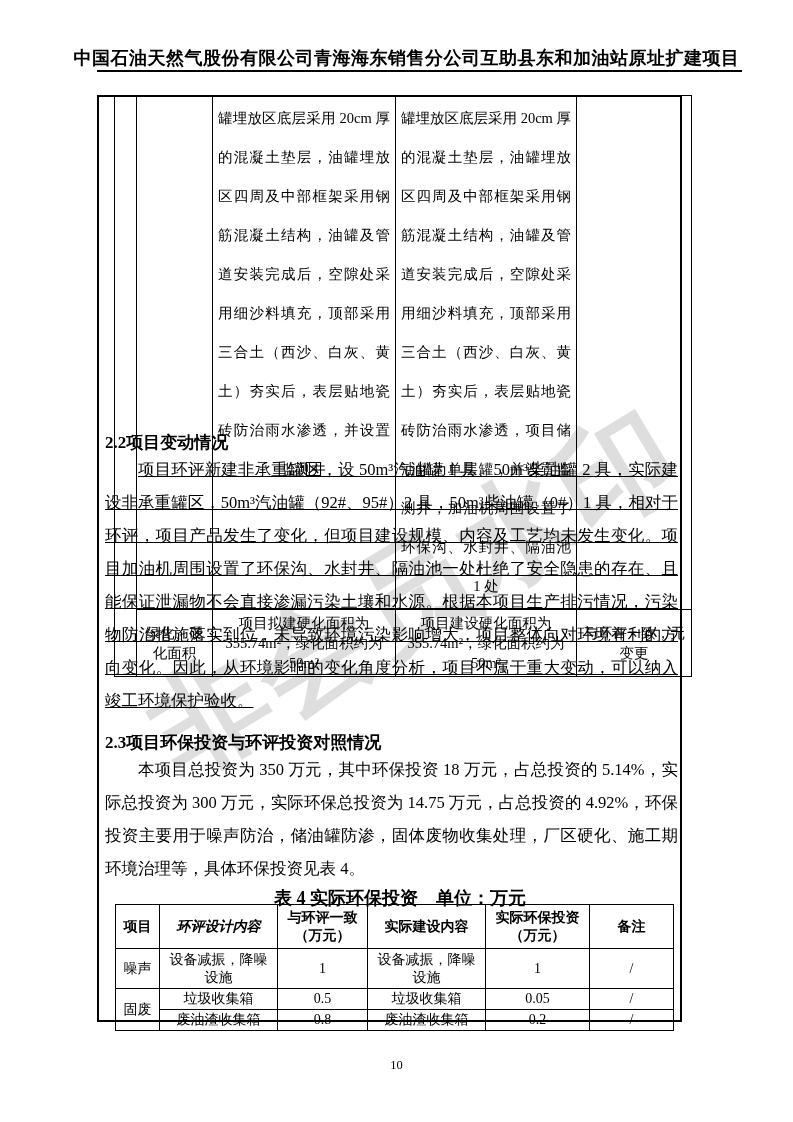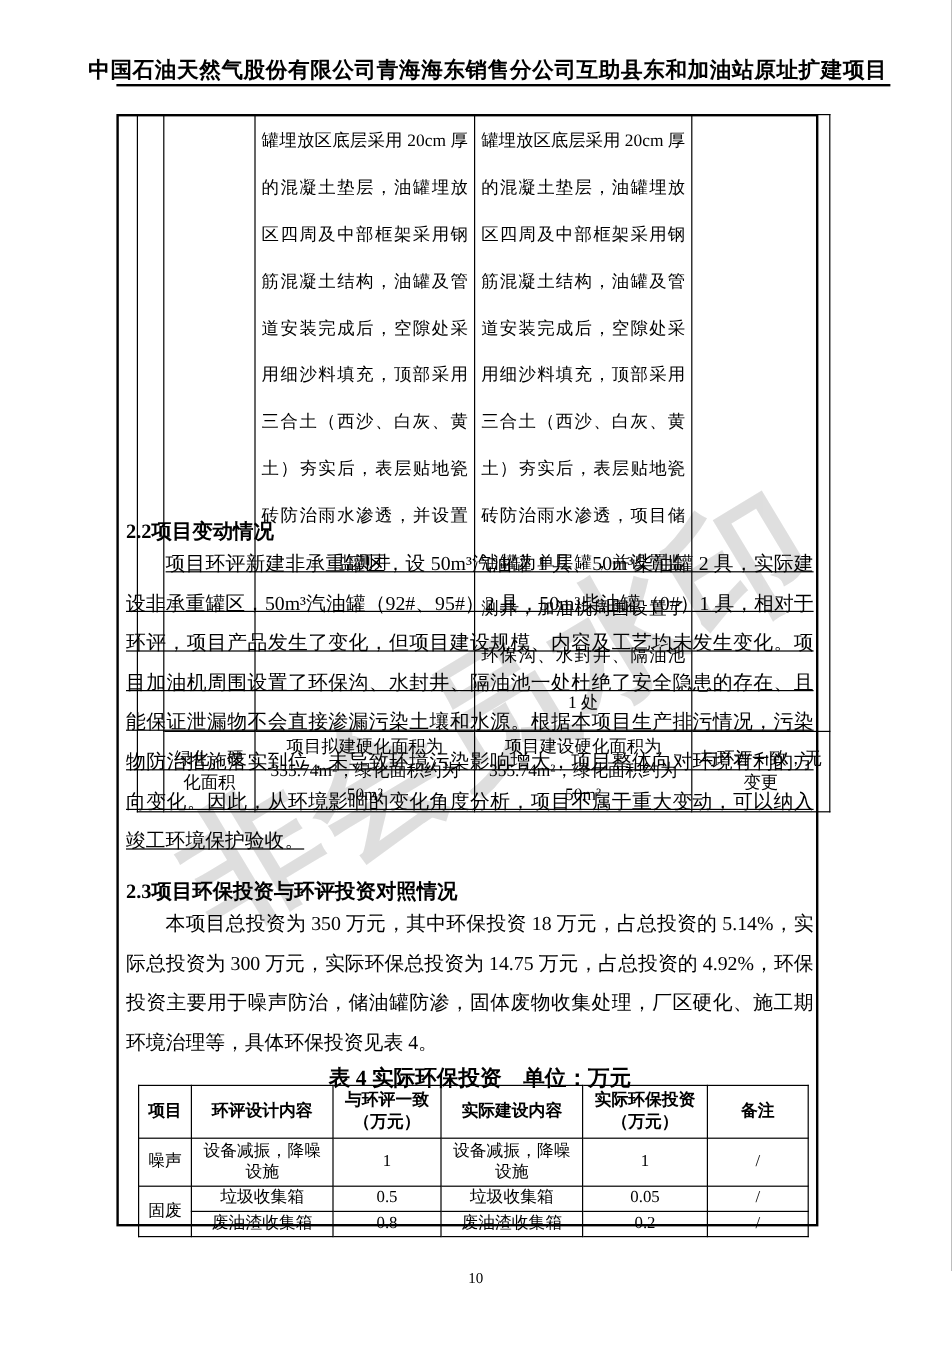--- a/index.html
+++ b/index.html
@@ -52,21 +52,21 @@
   .para {
     position:absolute; left:6px; width:573px;
     font-size:16.5px; line-height:33px; text-align:justify; text-indent:2em;
   }
   .para1 { top:356px;text-decoration:underline; }
   .para2 { top:656px; }
 
   .t4-caption { position:absolute; top:789px; left:0; width:100%; text-align:center; font-size:18px; font-weight:bold;padding-left:21px; }
   .inv-table { position:absolute; left:16px; top:807px; width:558px; table-layout:fixed; font-size:14px; text-align:center; }
   .inv-table .k0 { width:44px; }
-  .inv-table .k1 { width:118px; }
+  .inv-table .k1 { width:118px;font-style:italic; }
   .inv-table .k2 { width:90px; }
   .inv-table .k3 { width:118px; }
   .inv-table .k4 { width:104px; }
   .inv-table .k5 { width:84px; }
   .inv-table td { padding:1px 3px; line-height:18px; }
   .inv-table .hrow td { height:44px; font-weight:bold; }
   .inv-table .r1 td { height:40px; }
   .inv-table .rs td { height:18px; }
 
   .page-number { position:absolute; top:1038px; left:0; width:100%; text-align:center; font-size:12.5px; z-index:2;margin-top:20px; }

